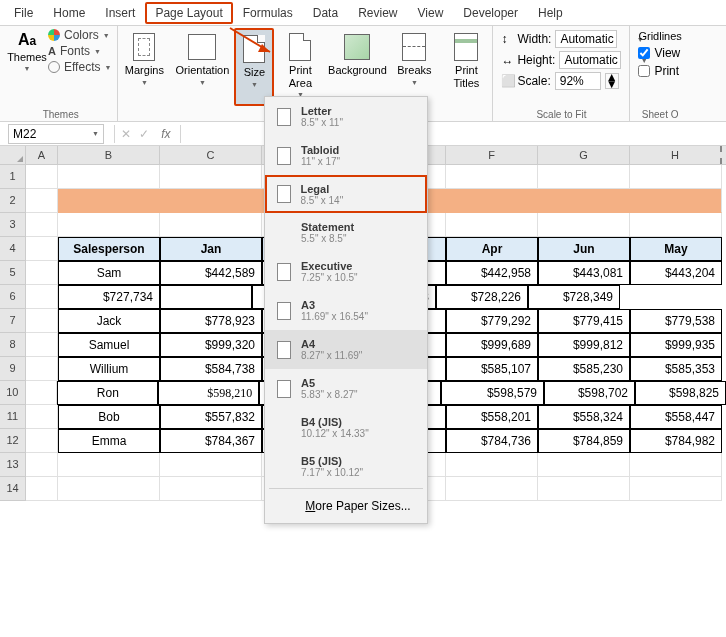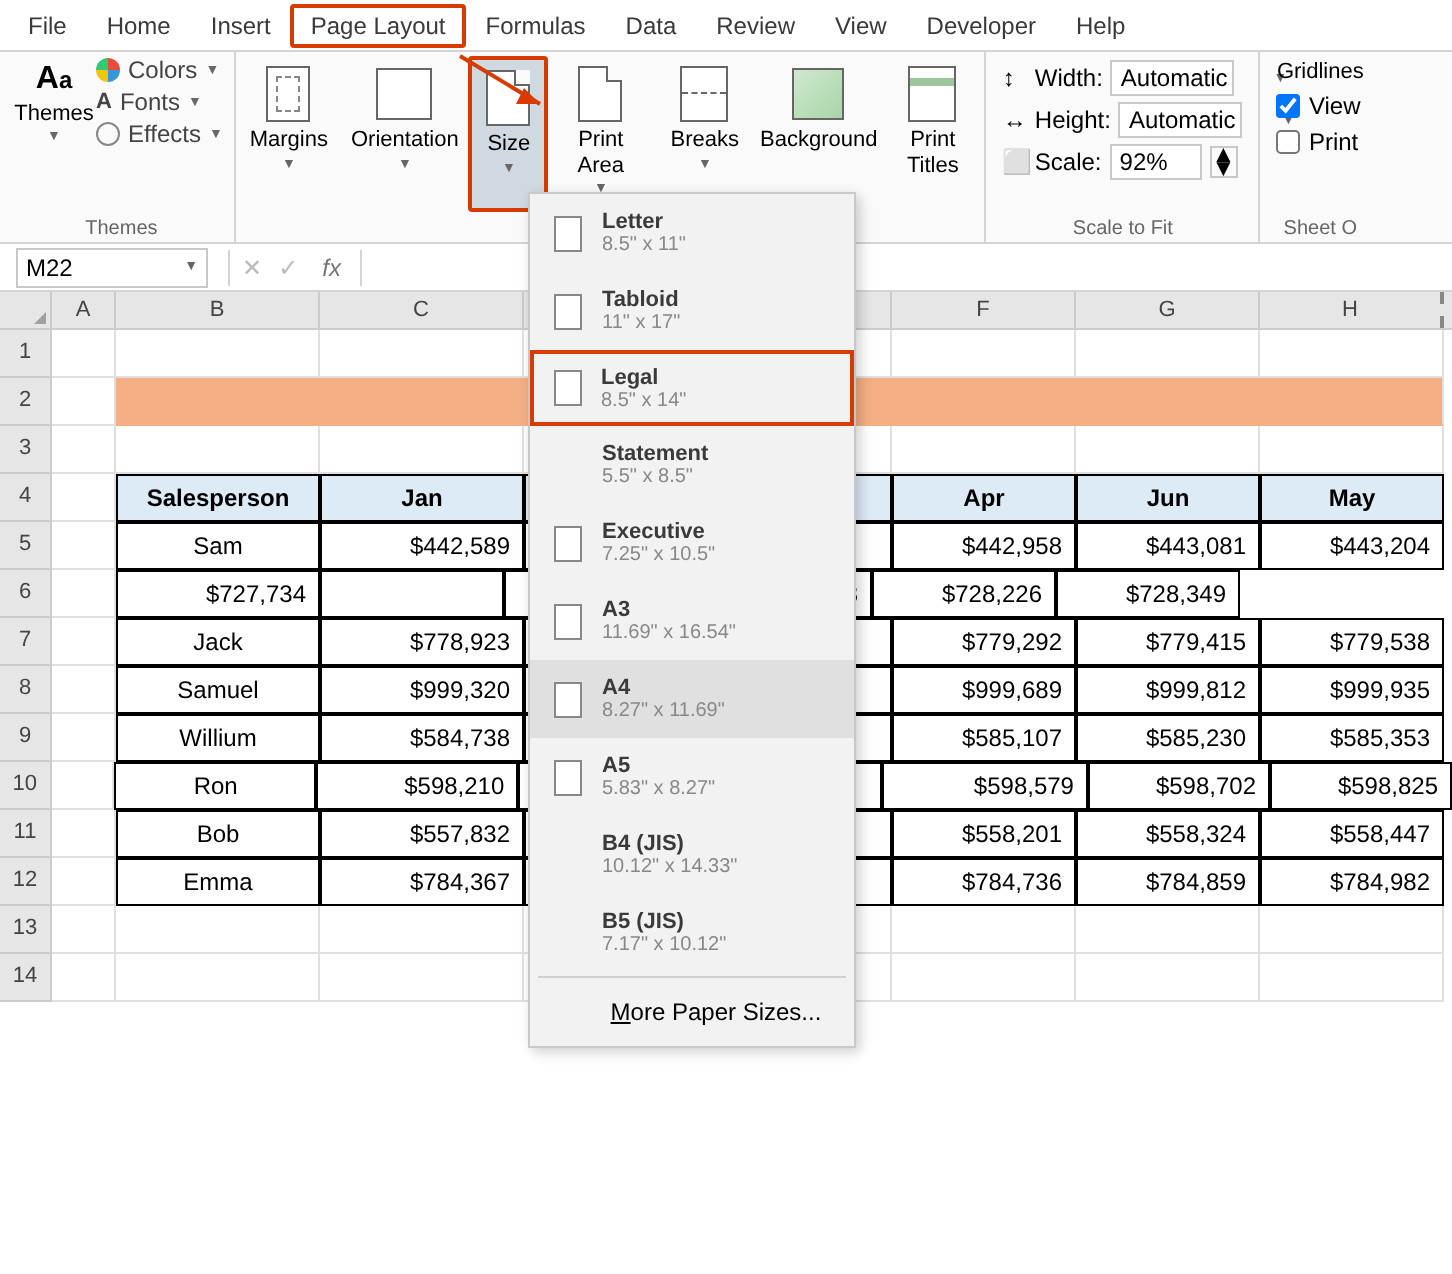--- a/index.html
+++ b/index.html
@@ -167,32 +167,32 @@
         <span class="drop">▼</span>
       </div>
       <div class="big-btn">
         <div class="icon">
             <div class="page-icon"></div>
           </div>
         <span class="lbl" style="white-space:pre-line">Print
 Area</span>
         <span class="drop">▼</span>
       </div>
+      <div class="big-btn" style="width:62px">
+        <div class="icon">
+            <div class="bg-icon"></div>
+          </div>
+        <span class="lbl">Background</span>
+      </div>
       <div class="big-btn">
         <div class="icon">
             <div class="break-icon"></div>
           </div>
         <span class="lbl">Breaks</span>
         <span class="drop">▼</span>
-      </div>
-      <div class="big-btn" style="width:62px">
-        <div class="icon">
-            <div class="bg-icon"></div>
-          </div>
-        <span class="lbl">Background</span>
       </div>
       <div class="big-btn">
         <div class="icon">
             <div class="titles-icon"></div>
           </div>
         <span class="lbl" style="white-space:pre-line">Print
 Titles</span>
       </div>
     </div>
     <div class="ribbon-group-label">Page Setup</div>
@@ -376,21 +376,21 @@
       <div class="cell col-D td" style="width: 92px;"></div>
       <div class="cell col-E td" style="width: 92px;"></div>
       <div class="cell col-F td money" style="width: 92px;">$585,107</div>
       <div class="cell col-G td money" style="width: 92px;">$585,230</div>
       <div class="cell col-H td money" style="width: 92px;">$585,353</div>
     </div>
     <div class="grow">
       <div class="rh">10</div>
       <div class="cell col-A" style="width: 32px;"></div>
       <div class="cell col-B td" style="width: 102px;">Ron</div>
-      <div class="cell col-C td money" style="width: 102px;">$598,210</div>
+      <div class="cell col-C td money" style="width: 102px; font-family: Liberation Serif, serif;">$598,210</div>
       <div class="cell col-D td" style="width: 92px;"></div>
       <div class="cell col-E td" style="width: 92px;"></div>
       <div class="cell col-F td money" style="width: 104px;">$598,579</div>
       <div class="cell col-G td money" style="width: 92px;">$598,702</div>
       <div class="cell col-H td money" style="width: 92px;">$598,825</div>
     </div>
     <div class="grow">
       <div class="rh">11</div>
       <div class="cell col-A" style="width: 32px;"></div>
       <div class="cell col-B td" style="width: 102px;">Bob</div>

